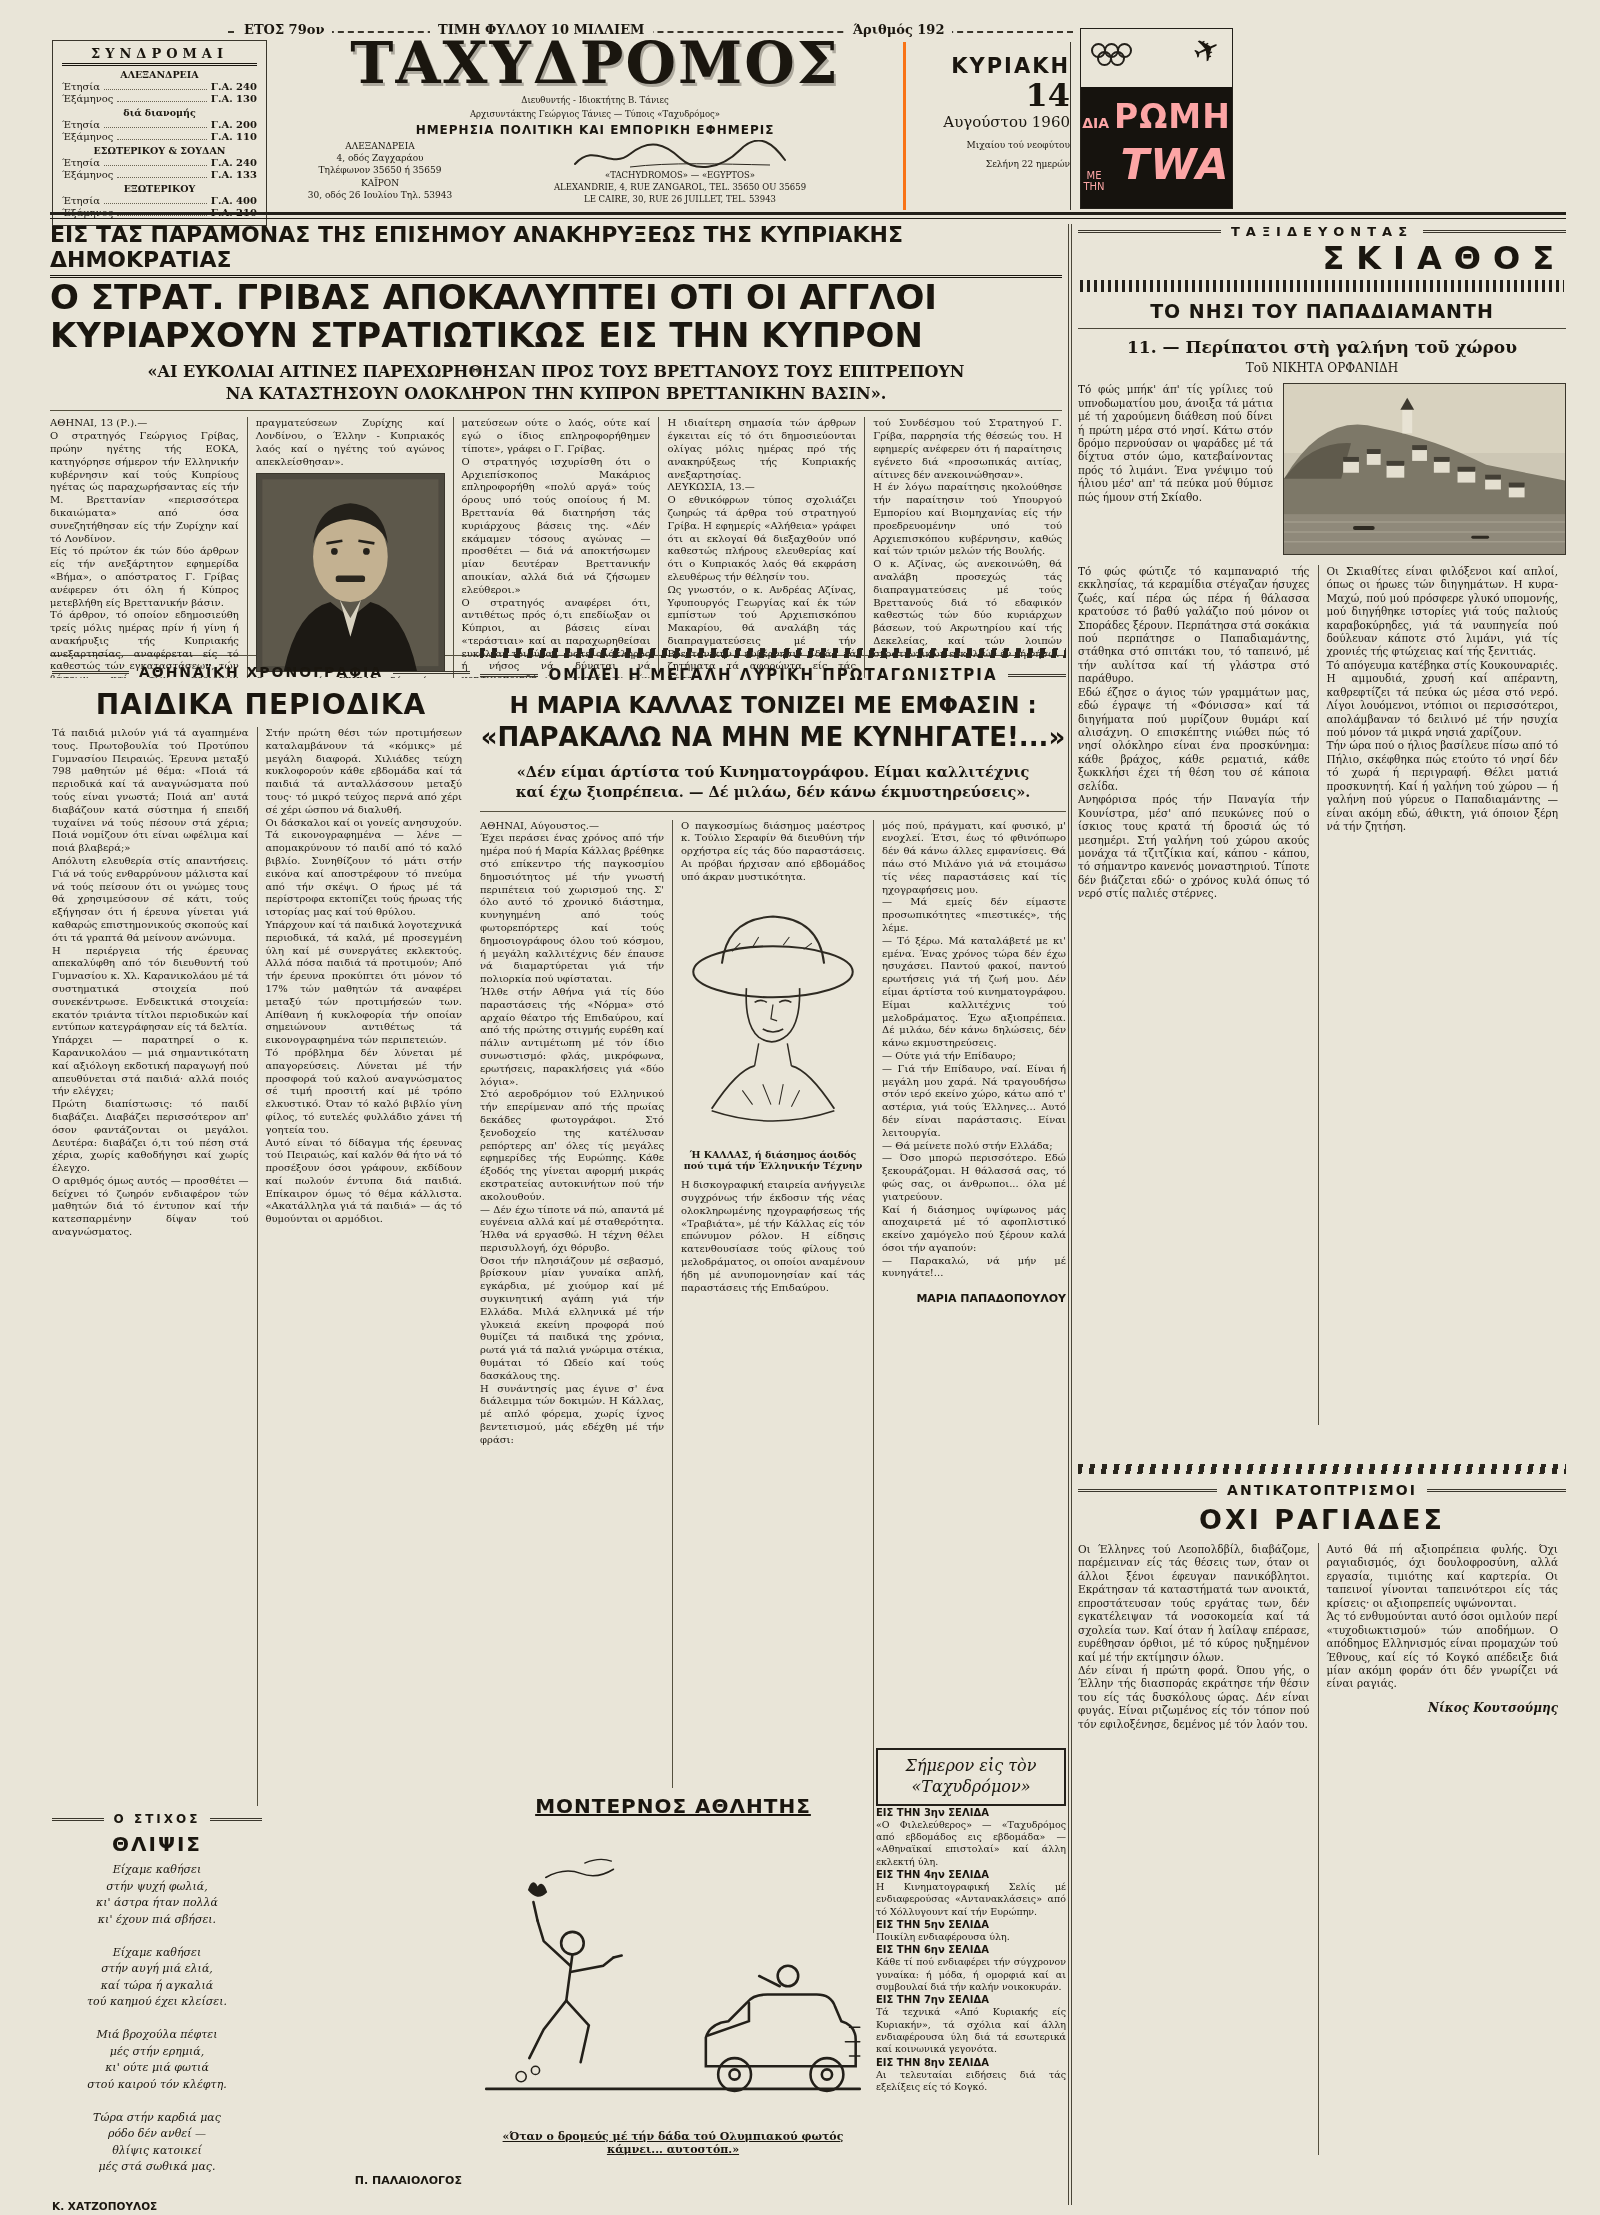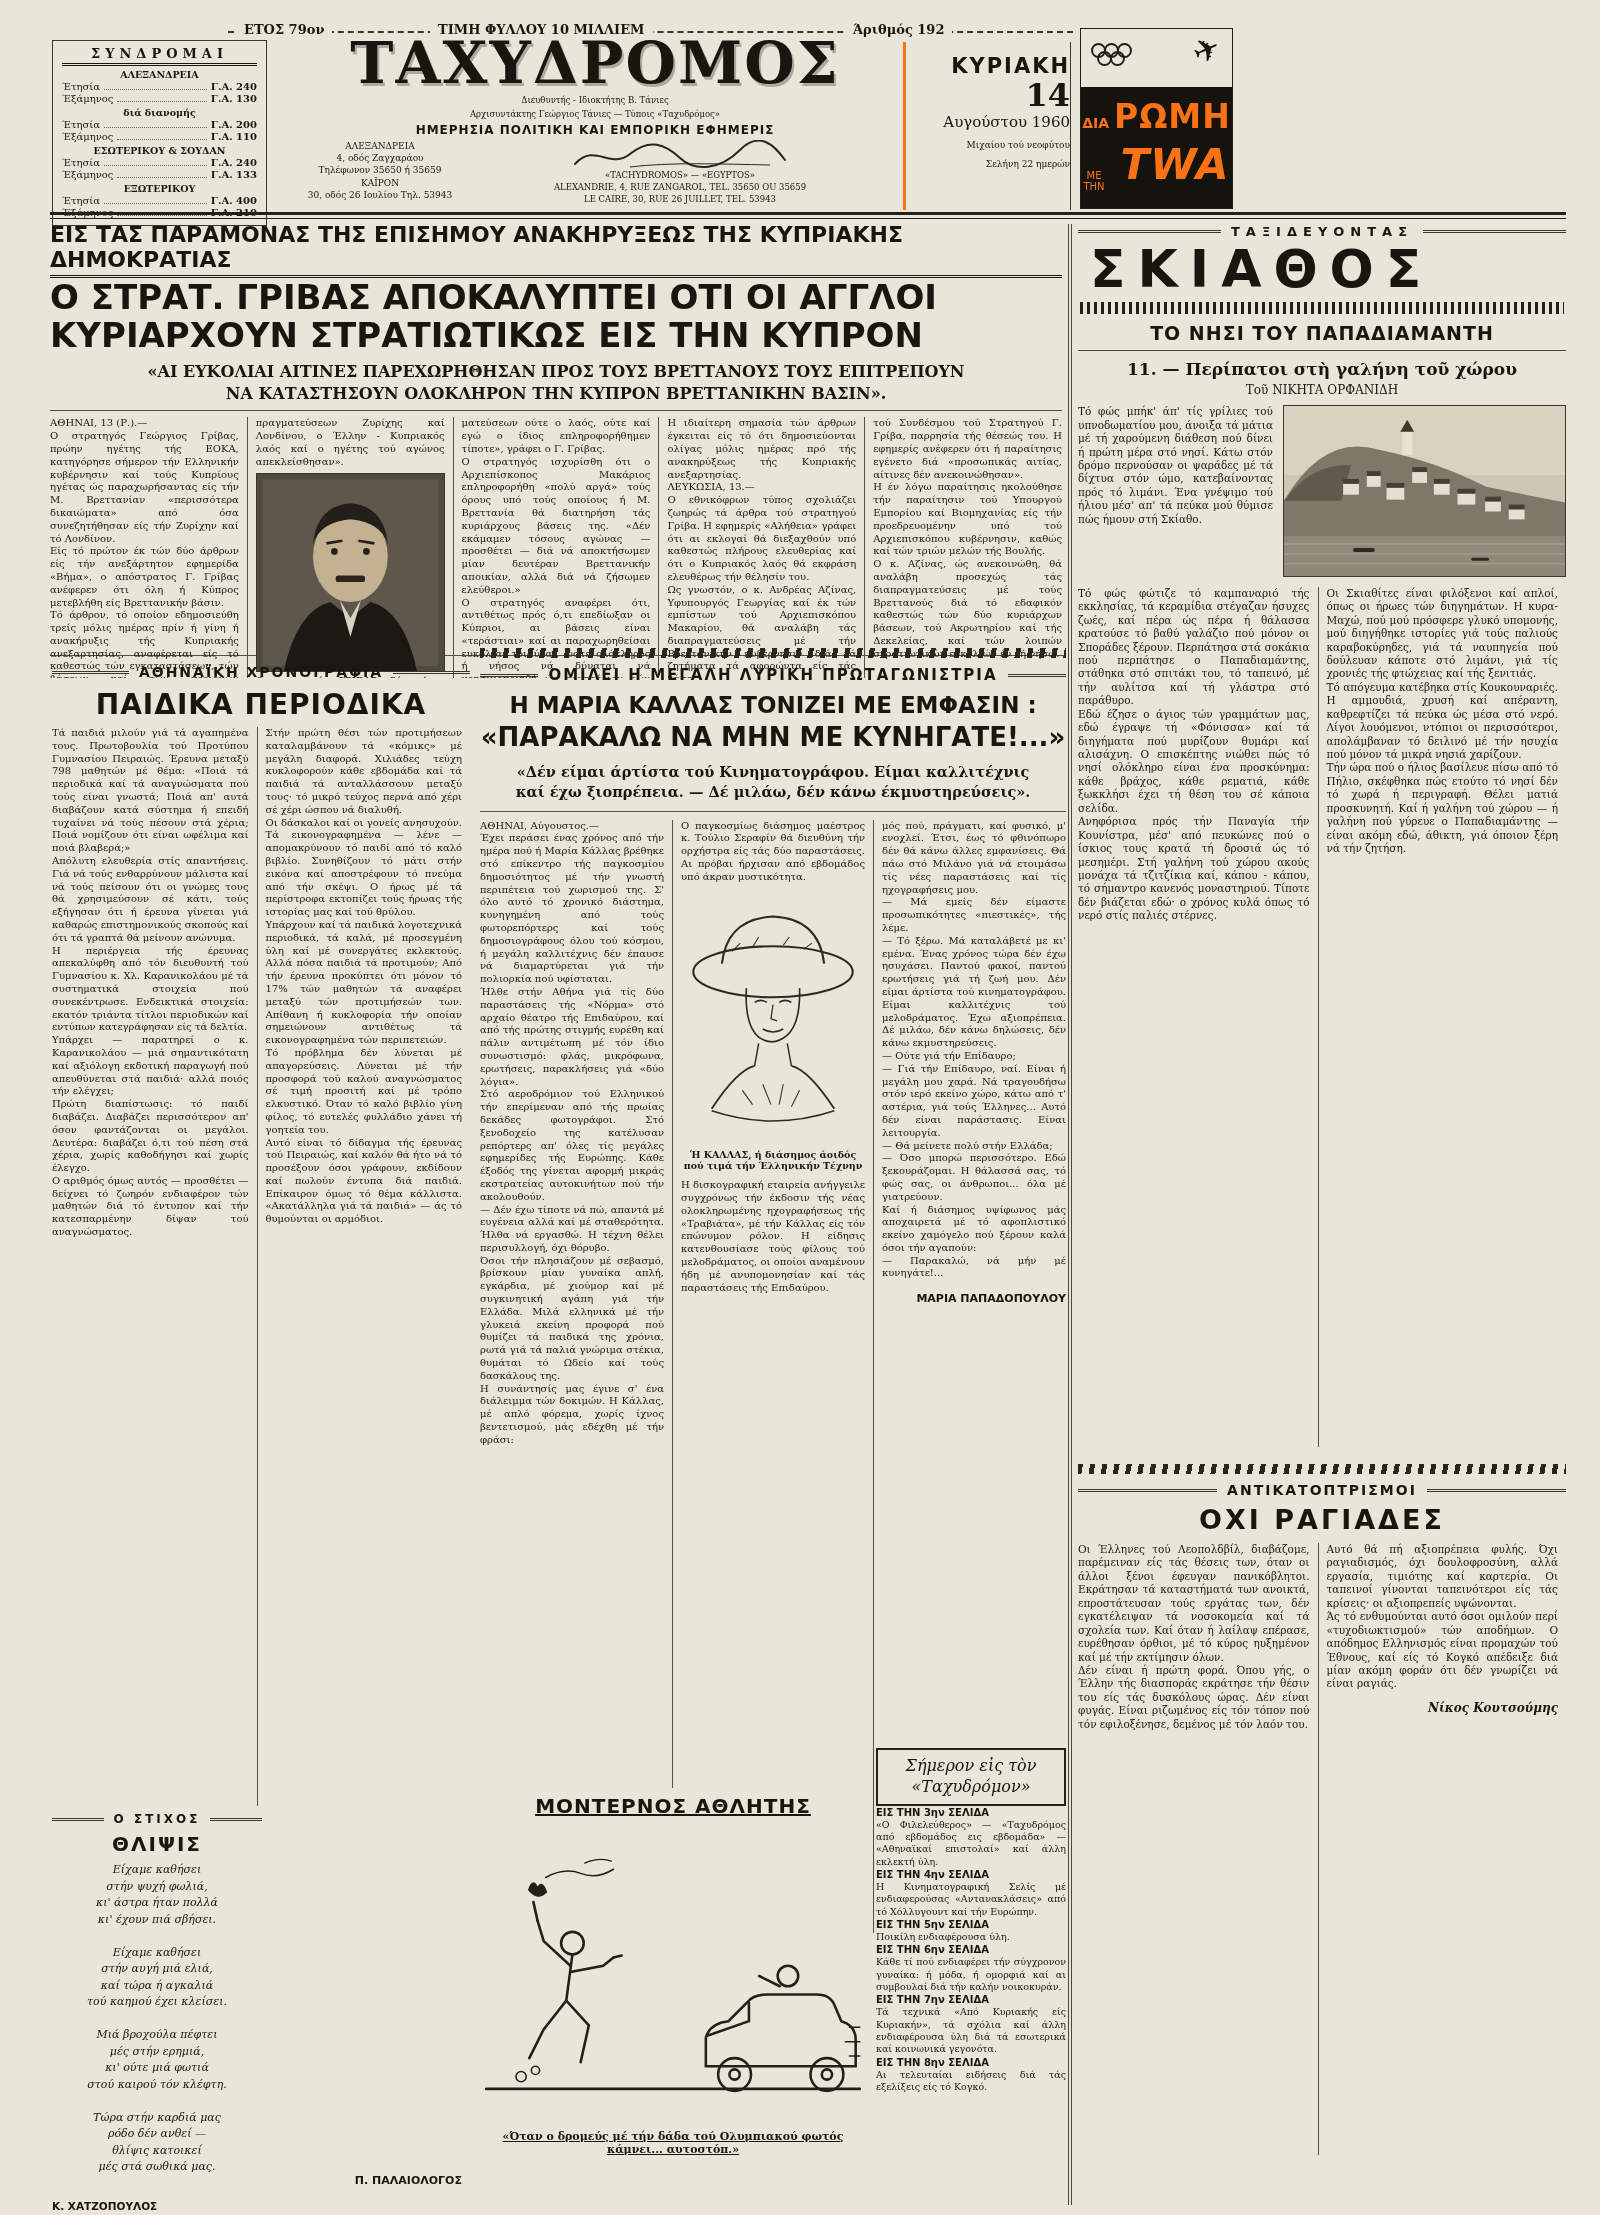--- a/index.html
+++ b/index.html
@@ -47,21 +47,21 @@
   .date-small { font-size:9px; margin-top:9px; }
 
   
   #twa { left:1080px; top:28px; width:153px; height:181px; border:1px solid #23201a; background:#e9e5d8; }
   .twa-top { height:58px; position:relative; }
   .rings { position:absolute; left:10px; top:14px; width:50px; height:28px; }
   .ring { position:absolute; width:15px; height:15px; border:2px solid #23201a; border-radius:50%; }
   .ring:nth-child(1){left:0;top:0} .ring:nth-child(2){left:13px;top:0} .ring:nth-child(3){left:26px;top:0}
   .ring:nth-child(4){left:6px;top:8px} .ring:nth-child(5){left:19px;top:8px}
   .plane { position:absolute; right:12px; top:2px; font-size:32px; transform:rotate(-24deg); }
-  .twa-black { background:#16130e; color:#f97316; height:121px; padding:10px 6px 4px; text-align:center; }
+  .twa-black { background:#16130e; color:#fca5a5; height:121px; padding:10px 6px 4px; text-align:center; }
   .twa-row1 { display:flex; align-items:baseline; justify-content:center; gap:5px; }
   .twa-dia { font-size:14px; font-weight:bold; }
   .twa-rome { font-size:33px; font-weight:bold; letter-spacing:1px; }
   .twa-row2 { display:flex; align-items:baseline; justify-content:center; gap:16px; margin-top:4px; }
   .twa-me { font-size:10px; }
   .twa-brand { font-size:42px; font-weight:bold; font-style:italic; letter-spacing:1px; }
 
   #mastrule { left:50px; top:212px; width:1516px; border-top:3px solid #23201a; border-bottom:1px solid #23201a; height:7px; }
   #vdiv { left:1068px; top:224px; width:4px; height:1981px; border-left:1px solid #4a4638; border-right:1px solid #4a4638; }
   #hrule1 { left:50px; top:655px; width:1016px; border-top:1px solid #55503f; }
@@ -105,21 +105,21 @@
   .kcol:first-child { border-left:none; padding-left:0; }
   .kcol:last-child { padding-right:0; }
   .sketch { margin-top:6px; }
   .sketch svg { display:block; width:100%; }
   .sketch-caption { font-size:9.5px; font-weight:bold; text-align:center; margin:4px 0 8px; }
   .callas-sig { text-align:right; font-weight:bold; font-size:11px; margin-top:12px; }
 
   
   #skiathos { left:1078px; top:224px; width:488px; }
   .sk-kicker .label-text { font-size:13px; letter-spacing:6px; }
-  .sk-title { text-align:left; font-size:52px; font-weight:bold; letter-spacing:12px; padding-left:12px; line-height:1.1; margin-top:2px; }
+  .sk-title { text-align:right; font-size:32px; font-weight:bold; letter-spacing:12px; padding-left:12px; line-height:1.1; margin-top:2px; }
   .sk-bar { height:12px; background:repeating-linear-gradient(90deg,#23201a 0 3px,transparent 3px 7px); margin:4px 2px 8px; }
   .sk-sub { text-align:center; font-size:19px; font-weight:bold; letter-spacing:1px; border-bottom:1px solid #4a4638; padding-bottom:6px; }
   .sk-part { text-align:center; font-size:17px; font-weight:bold; margin-top:8px; }
   .sk-byline { text-align:center; font-size:12px; margin:4px 0 8px; }
   .sk-toprow { display:flex; gap:10px; }
   .sk-introcol { width:195px; }
   .sk-photowrap { flex:1; }
   .sk-cols { display:flex; margin-top:10px; height:860px; overflow:hidden; }
   .skcol { flex:1; padding:0 8px; }
   .skcol:first-child { padding-left:0; }

